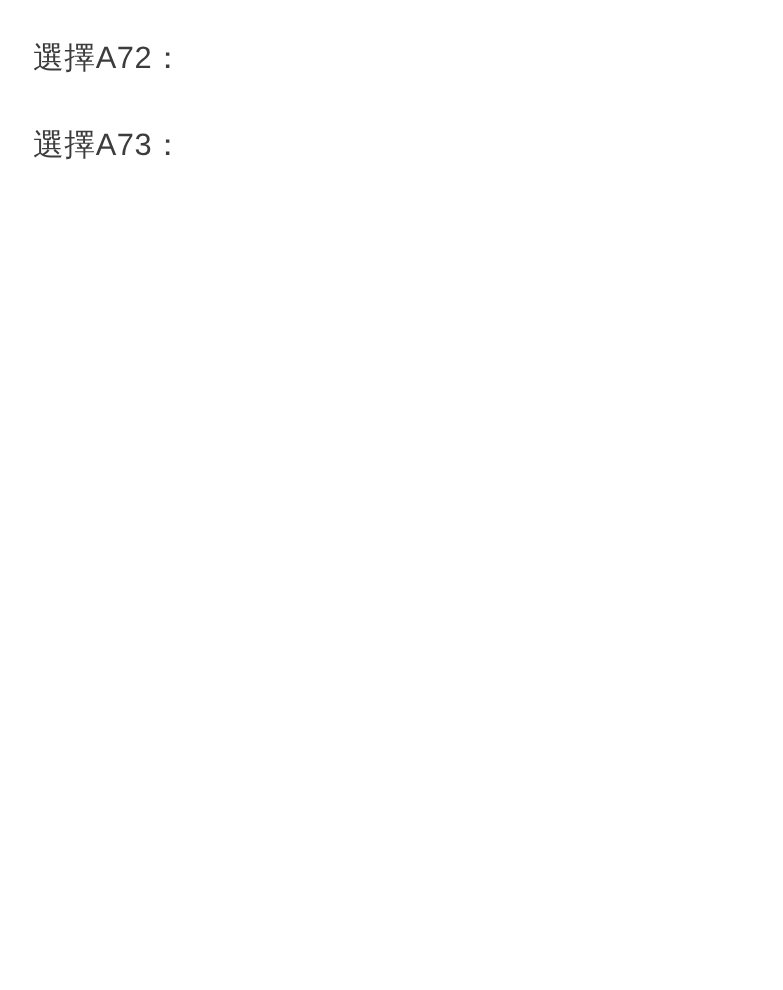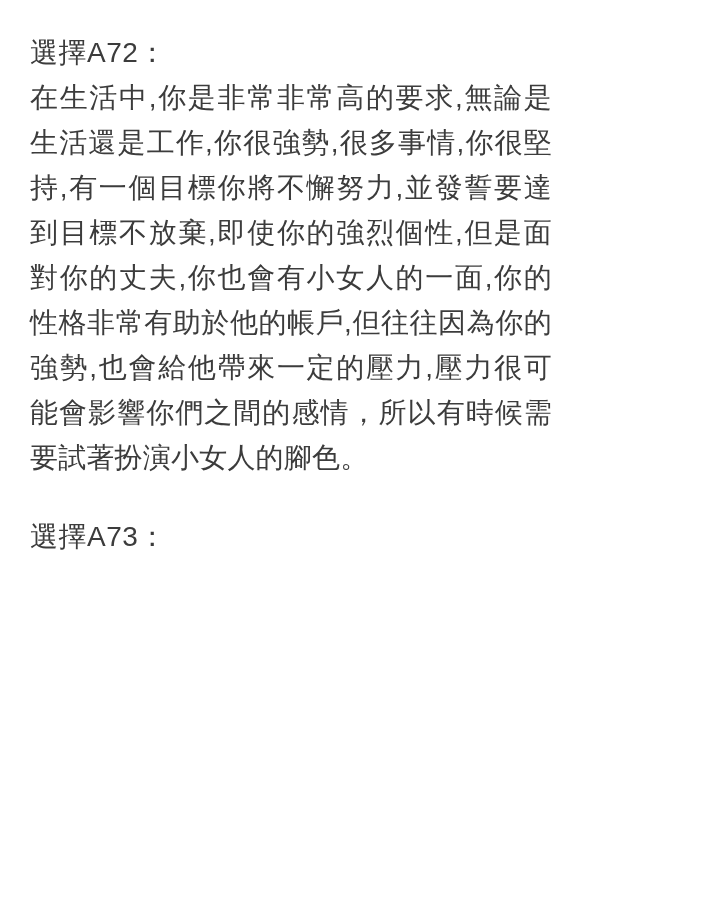--- a/index.html
+++ b/index.html
@@ -45,20 +45,19 @@
     word-break: break-all;
   }
 </style>
 </head>
 <body>
 
 <div class="page">
 
   <div class="block">
     <div class="heading">選擇A72：</div>
-    <div class="body-text">在生活中,你是非常非常高的要求,無論是生活還是工作,你很強勢,很多事情,你很堅持,有一個目標你將不懈努力,並發誓要達到目標不放棄,即使你的強烈個性,但是面對你的丈夫,你也會有小女人的一面,你的性格非常有助於他的帳戶,但往往因為你的強勢,也會給他帶來一定的壓力,壓力很可能會影響你們之間的感情，所以有時候需要試著扮演小女人的腳色。</div>
   </div>
 
   <div class="block">
     <div class="heading">選擇A73：</div>
   </div>
 
 </div>
 
 </body></html>

